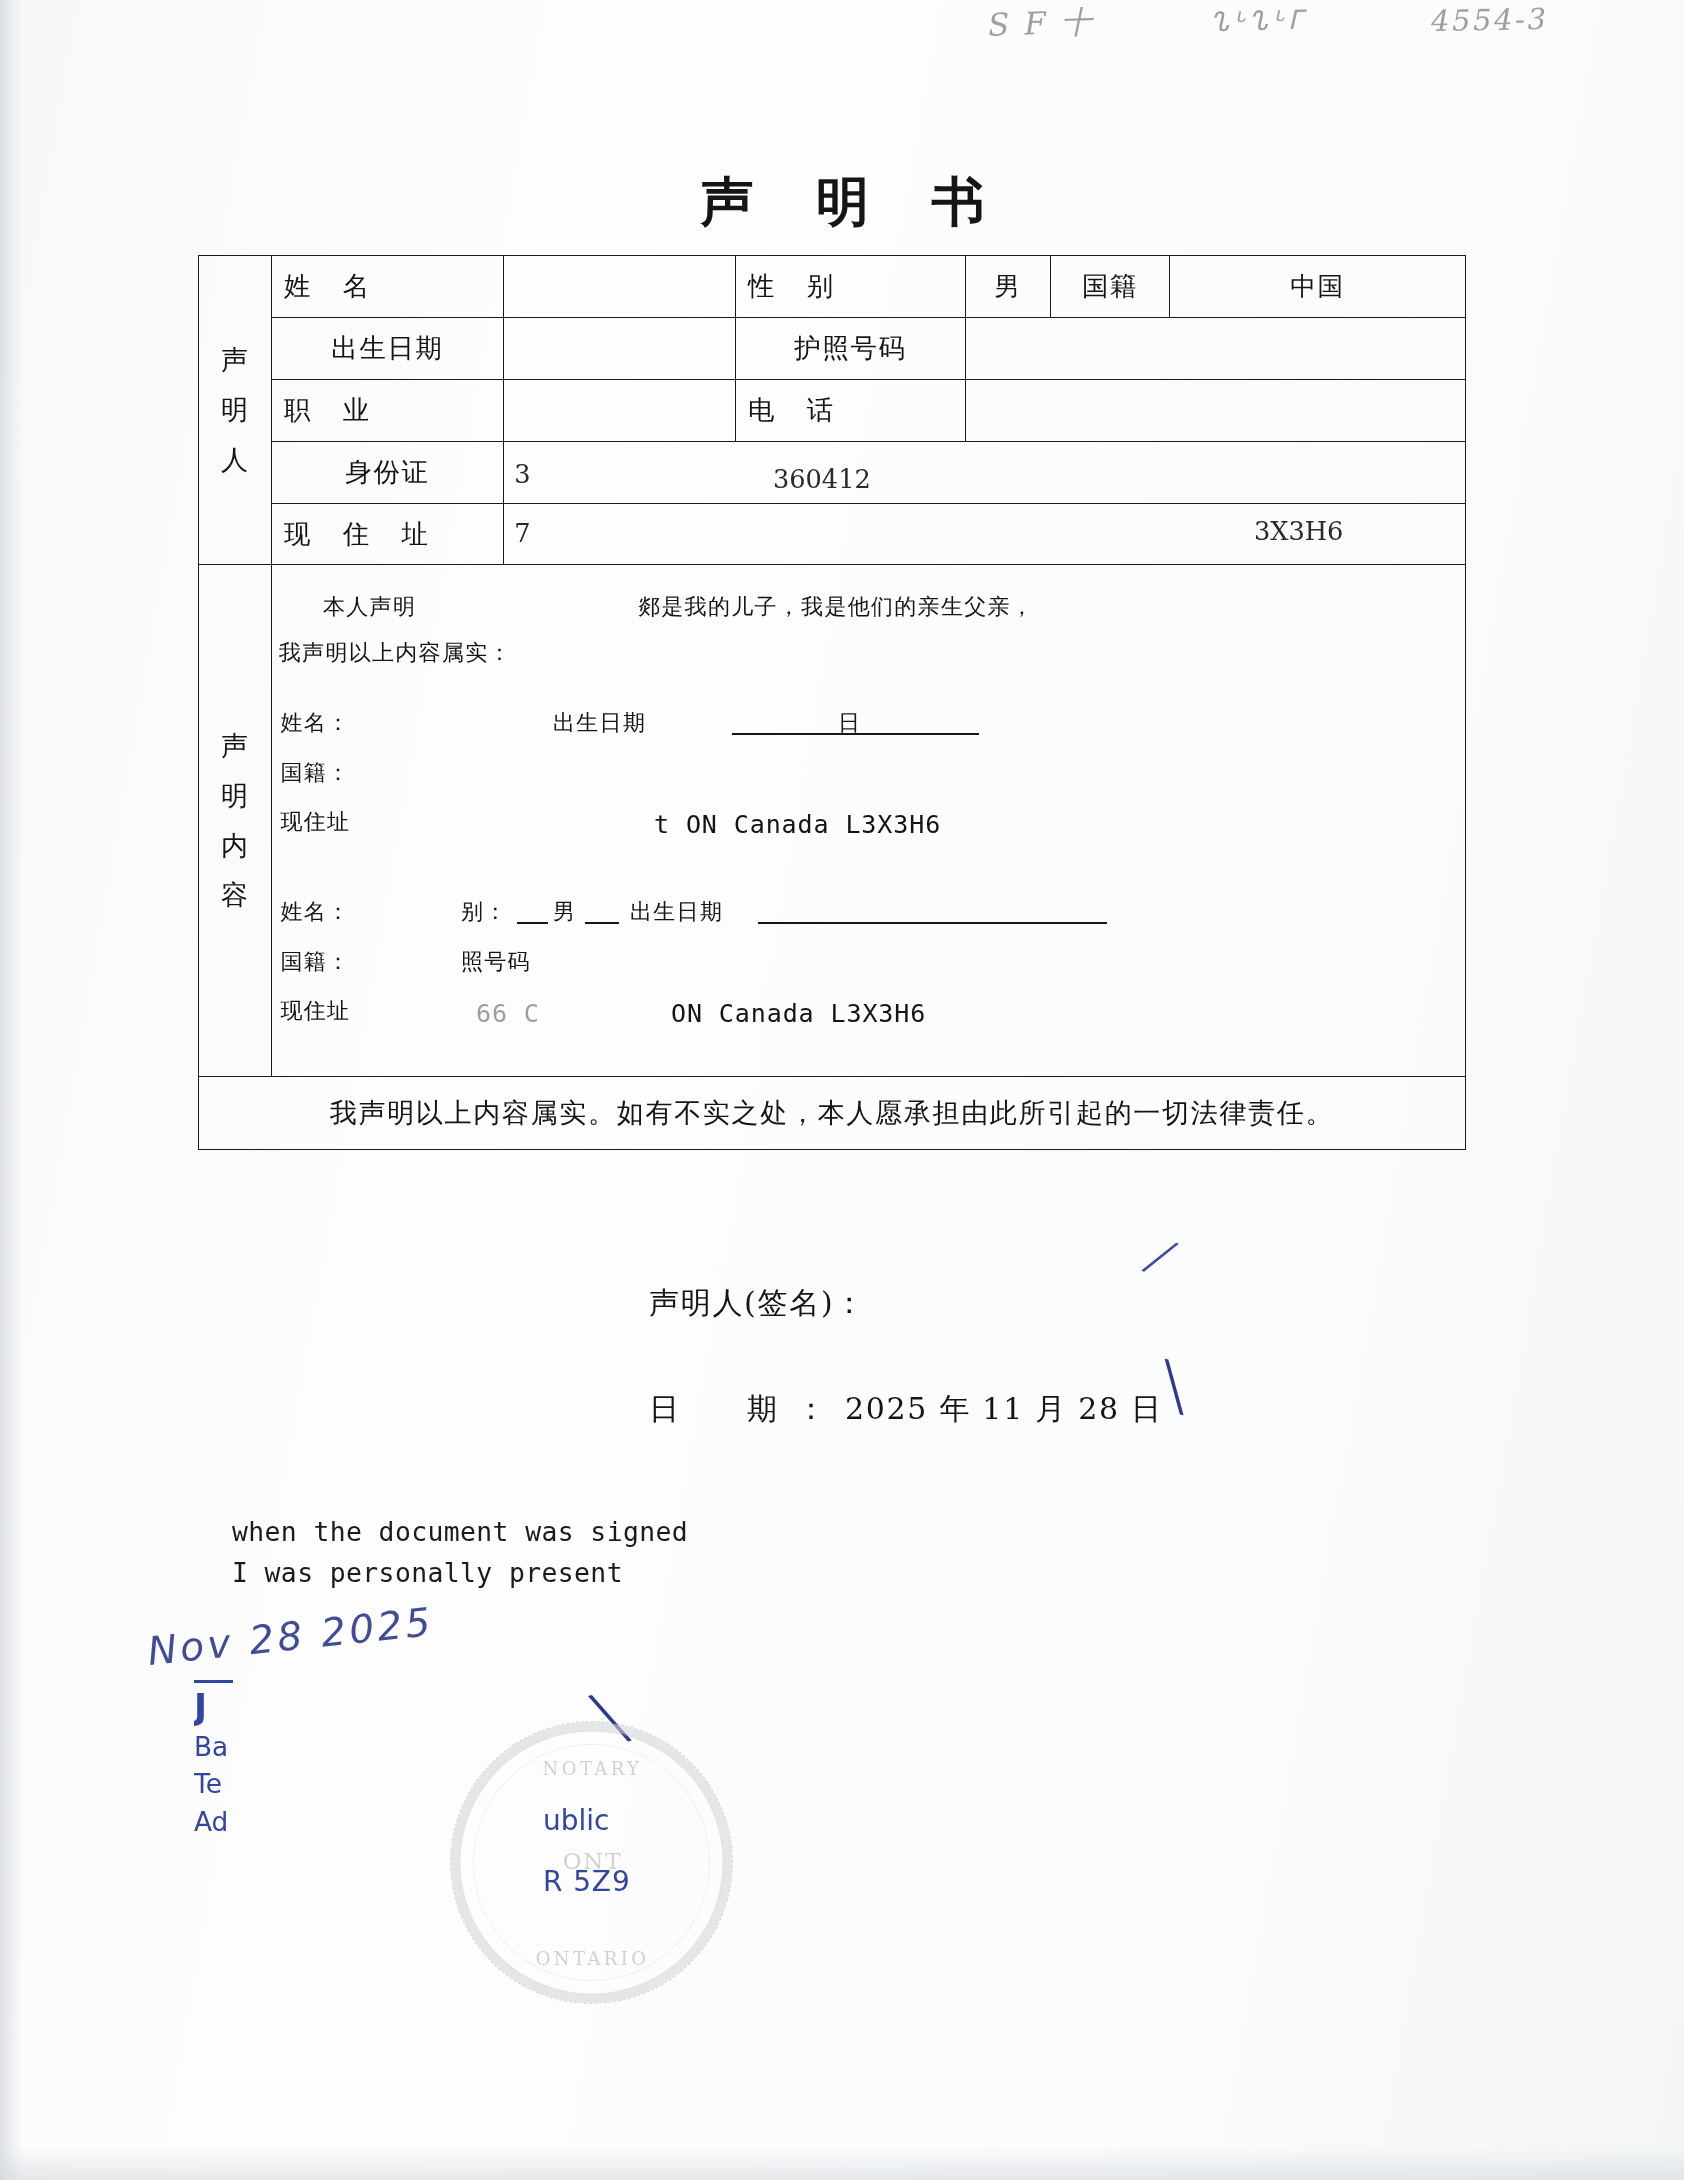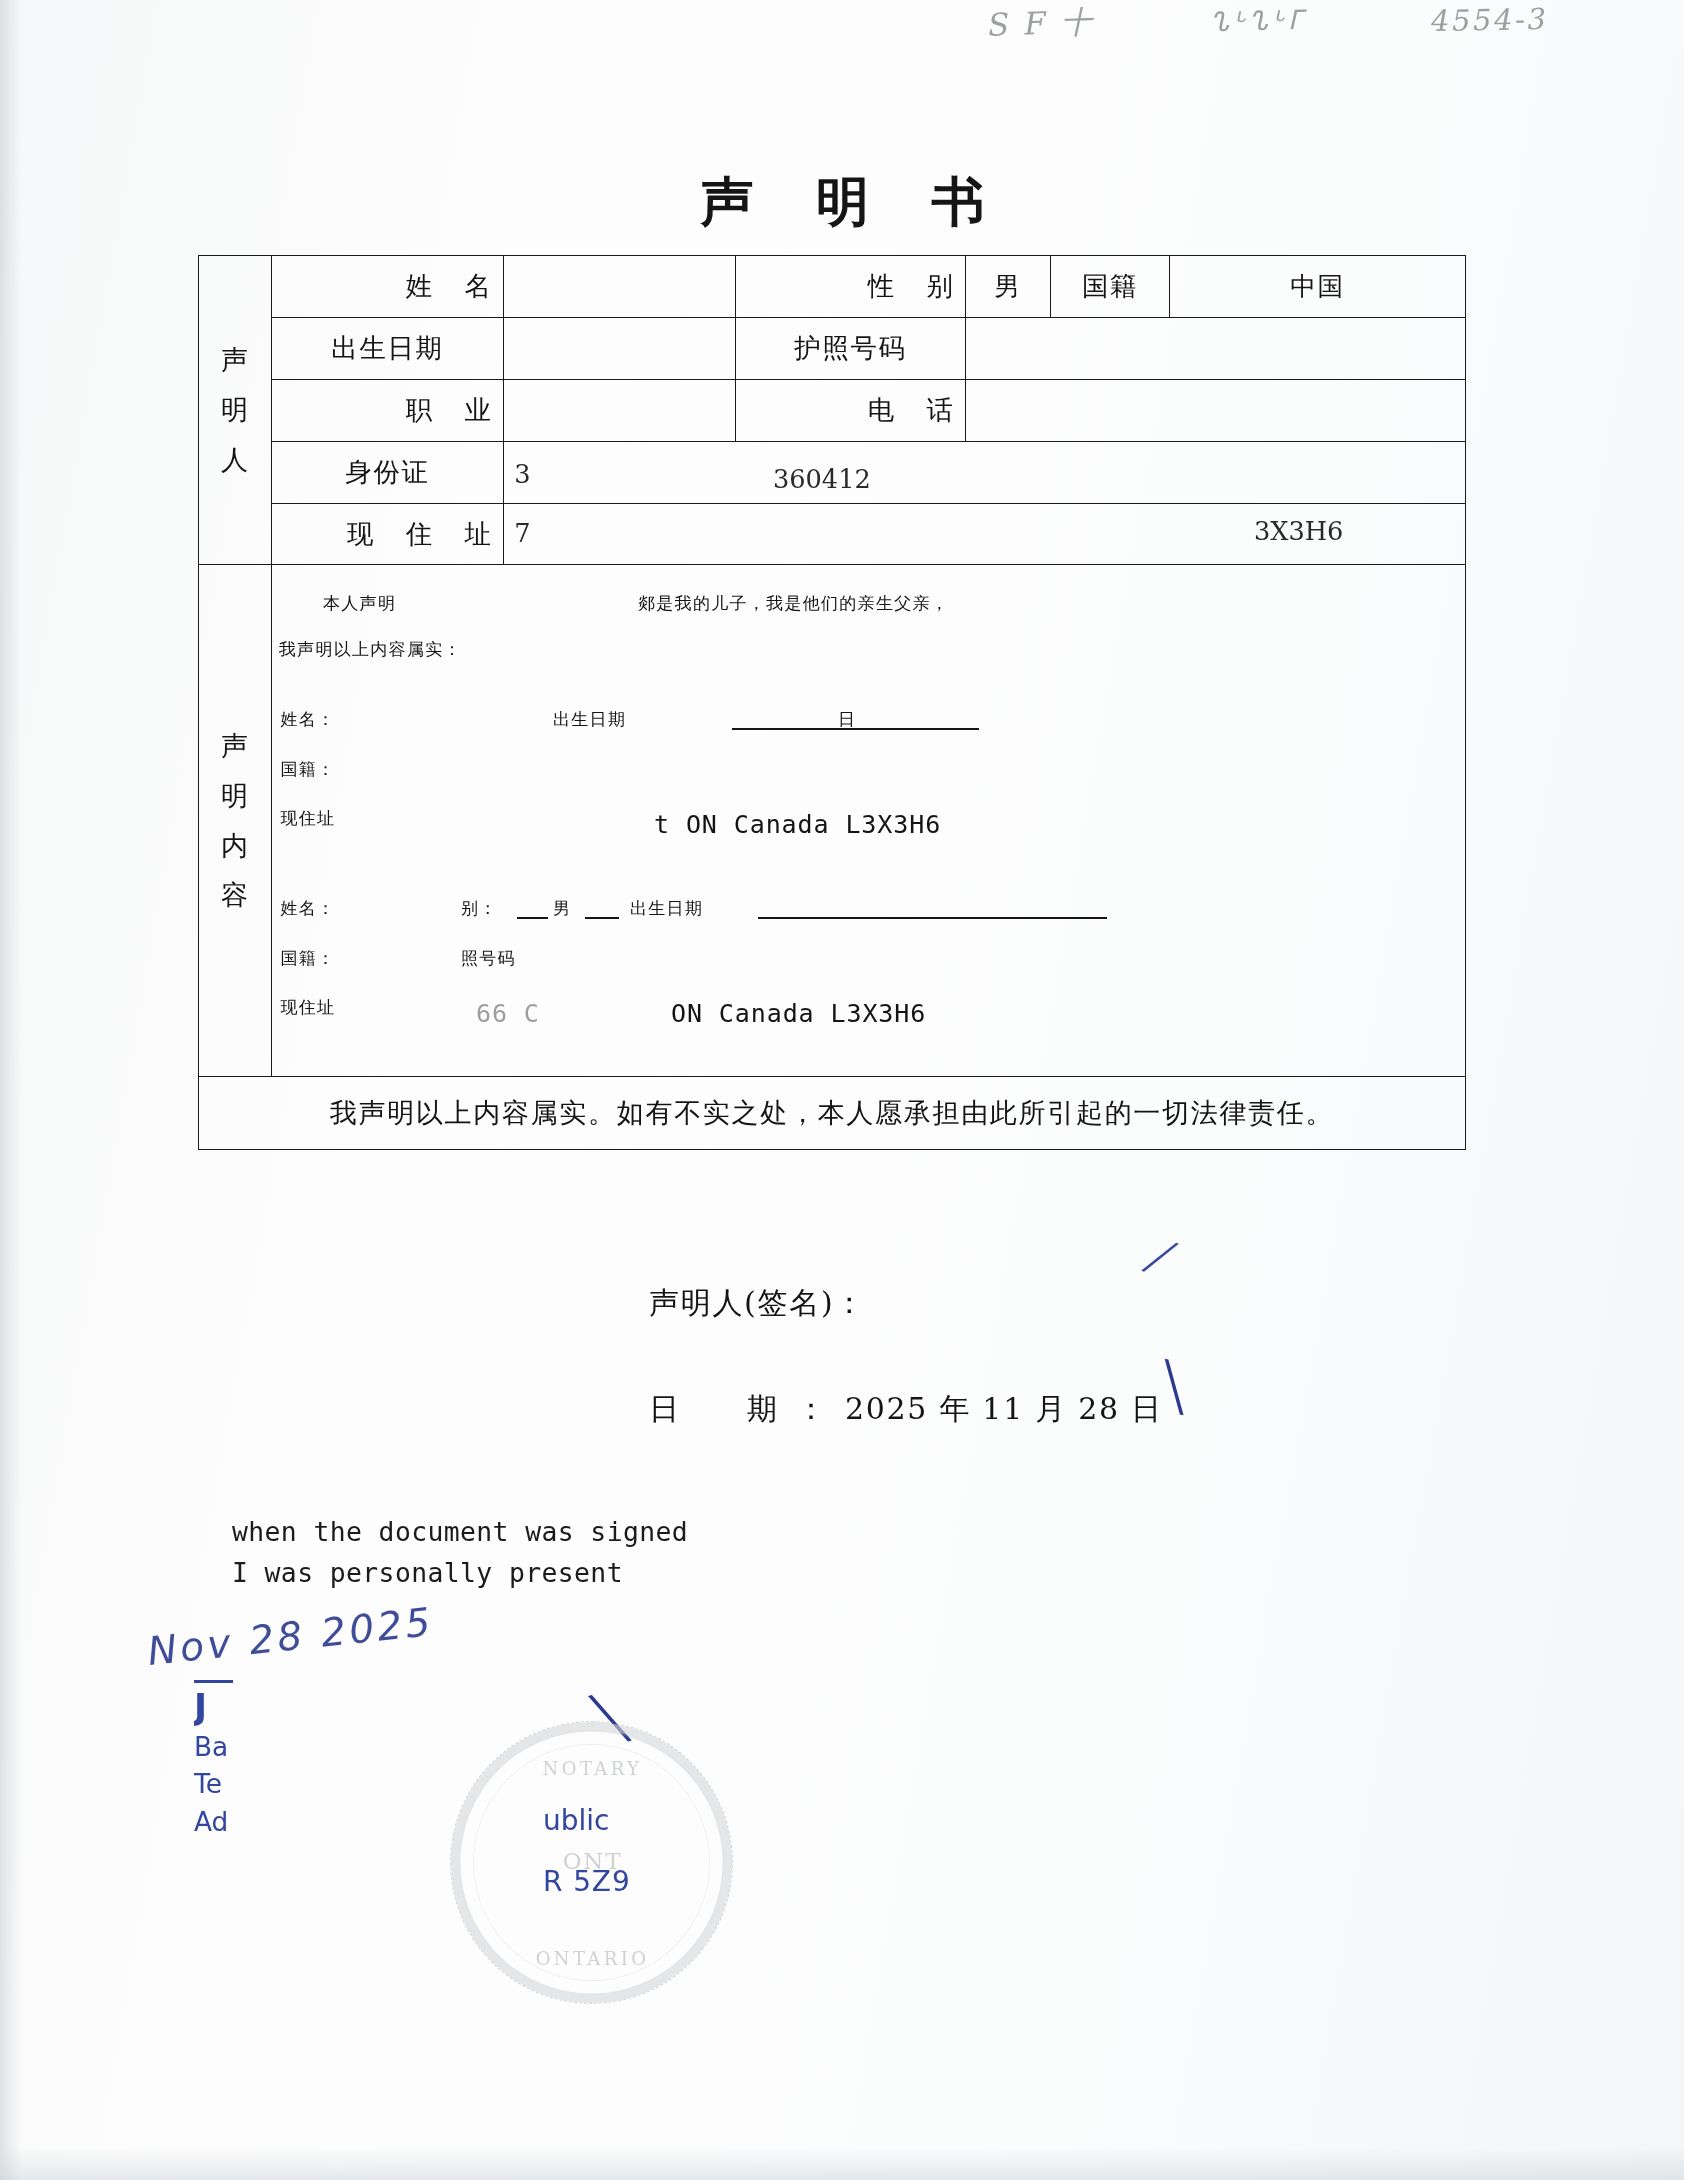--- a/index.html
+++ b/index.html
@@ -76,21 +76,21 @@
     table-layout: fixed;
     font-family: "DejaVu Serif", serif;
     color: #141414;
   }
   .form-table td {
     border: 1.7px solid #1a1a1a;
     padding: 0;
     vertical-align: middle;
   }
   .lbl {
-    text-align: right;
+    text-align: left;
     font-size: 26.4px;
     letter-spacing: 12px;
     text-indent: 12px;
     white-space: nowrap;
   }
   .lbl-tight {
     text-align: center;
     font-size: 26.4px;
     letter-spacing: 1.7px;
     white-space: nowrap;
@@ -127,21 +127,21 @@
   }
   .content-inner {
     position: relative;
     height: 100%;
     font-family: "DejaVu Serif", serif;
     color: #141414;
   }
   .c-line {
     position: absolute;
     white-space: nowrap;
-    font-size: 17px;
+    font-size: 22px;
     letter-spacing: 1.3px;
   }
   .mono {
     font-family: "DejaVu Sans Mono", monospace;
     font-size: 25px;
     letter-spacing: 0.9px;
   }
   .ul {
     display: inline-block;
     border-bottom: 2.6px solid #161616;

